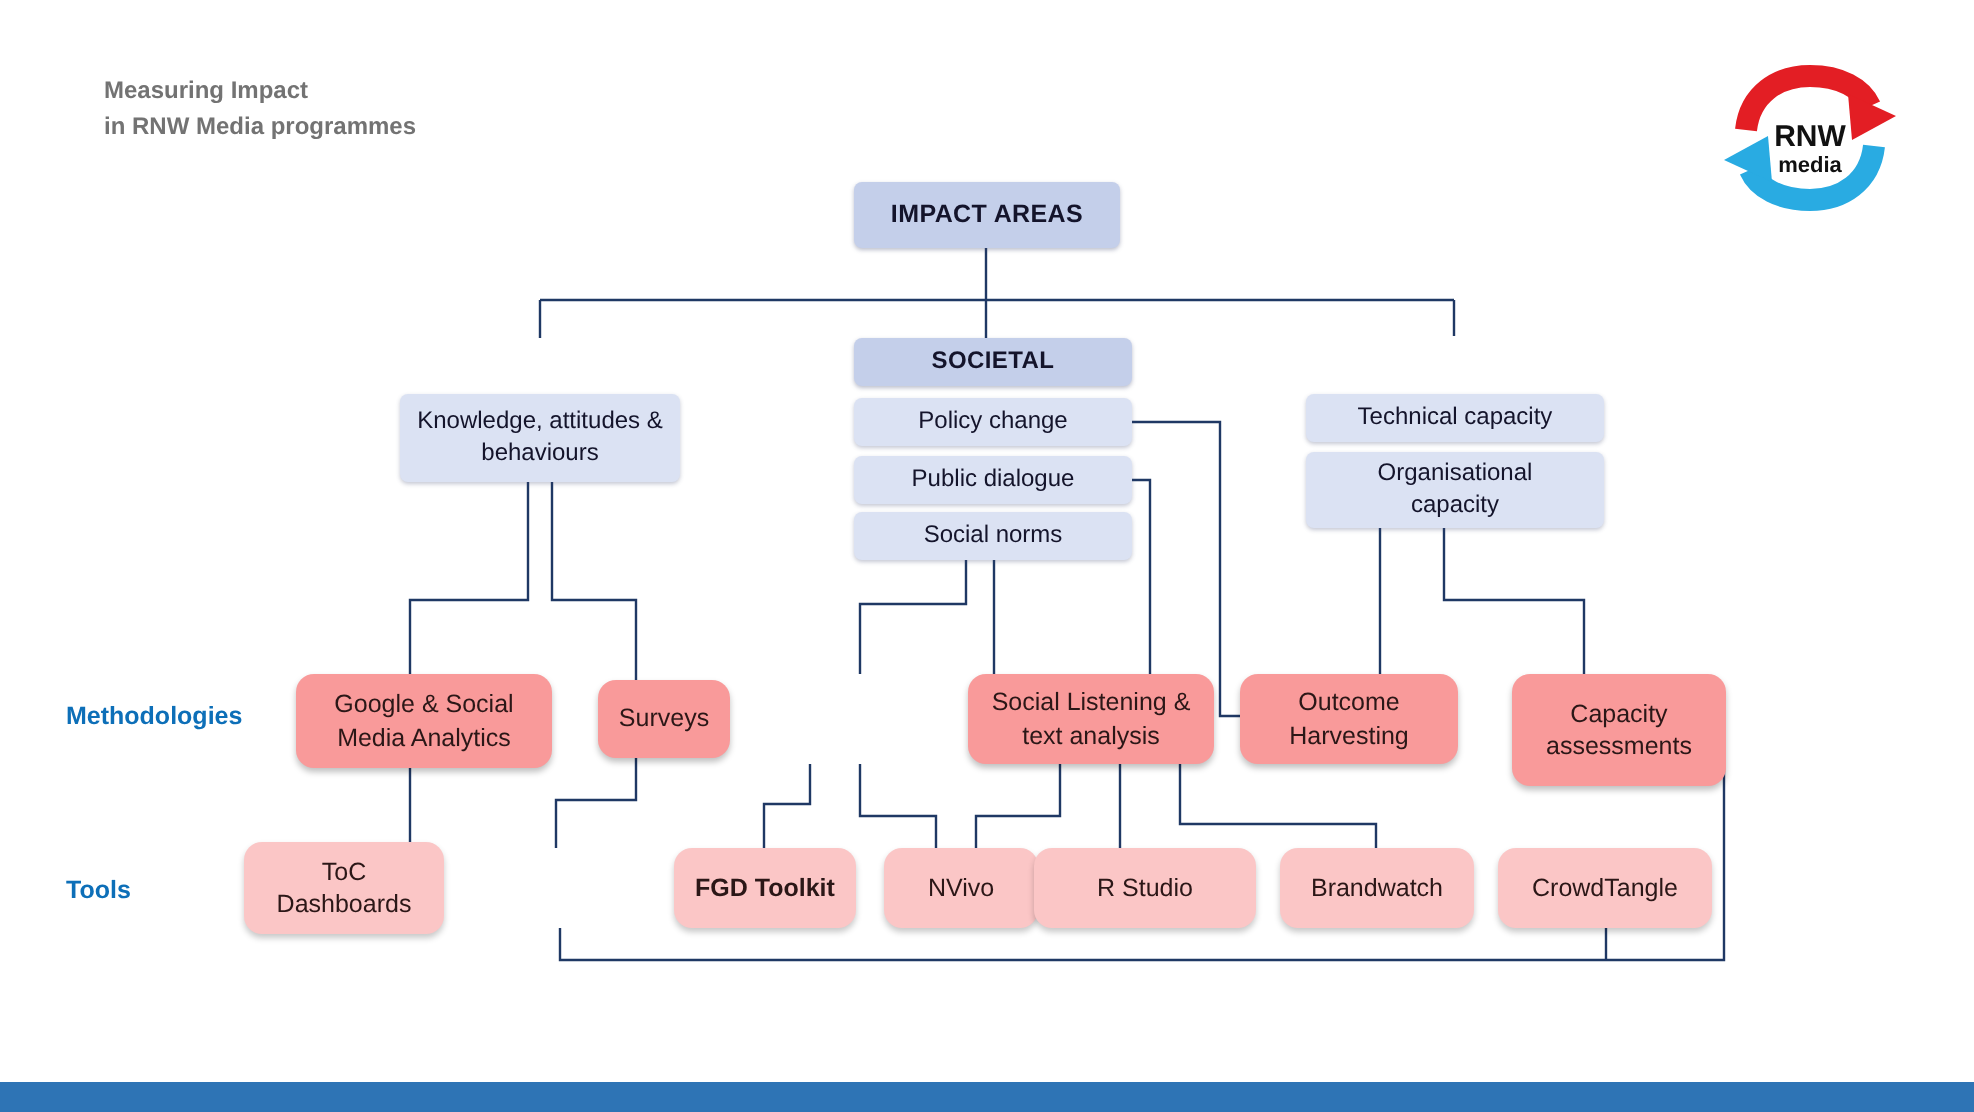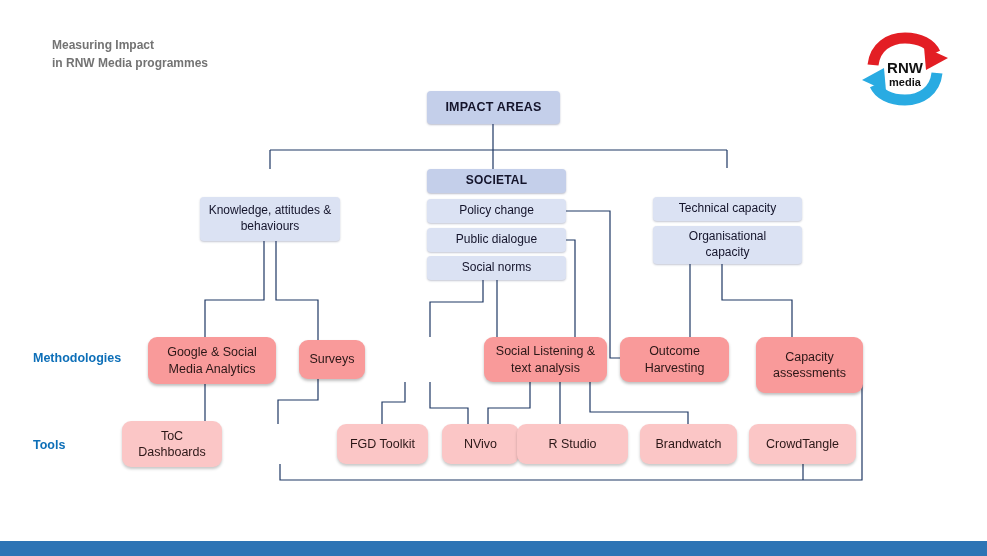--- a/index.html
+++ b/index.html
@@ -75,21 +75,21 @@
   <div class="row-label" style="left:33px;top:351px;">Methodologies</div>
   <div class="row-label" style="left:33px;top:438px;">Tools</div>
 
   <div class="node meth" style="left:148px;top:337px;width:128px;height:47px;">Google &amp; Social Media Analytics</div>
   <div class="node meth" style="left:286px;top:340px;width:66px;height:39px;margin-left:13px;">Surveys</div>
   <div class="node meth" style="left:484px;top:337px;width:123px;height:45px;">Social Listening &amp; text analysis</div>
   <div class="node meth" style="left:620px;top:337px;width:109px;height:45px;padding:2px 18px;">Outcome Harvesting</div>
   <div class="node meth" style="left:739px;top:337px;width:107px;height:56px;margin-left:17px;">Capacity assessments</div>
 
   <div class="node tool" style="left:122px;top:421px;width:100px;height:46px;padding:2px 12px;">ToC Dashboards</div>
-  <div class="node tool" style="left:337px;top:424px;width:91px;height:40px;">FGD Toolkit</div>
+  <div class="node tool" style="left:337px;top:424px;width:91px;height:40px;font-weight:bold;">FGD Toolkit</div>
   <div class="node tool" style="left:442px;top:424px;width:77px;height:40px;">NVivo</div>
   <div class="node tool" style="left:517px;top:424px;width:111px;height:40px;">R Studio</div>
   <div class="node tool" style="left:749px;top:424px;width:107px;height:40px;">CrowdTangle</div>
   <div class="node tool" style="left:640px;top:424px;width:97px;height:40px;">Brandwatch</div>
 
   <div class="footer-bar"></div>
 
 </div>
 
 </body></html>

